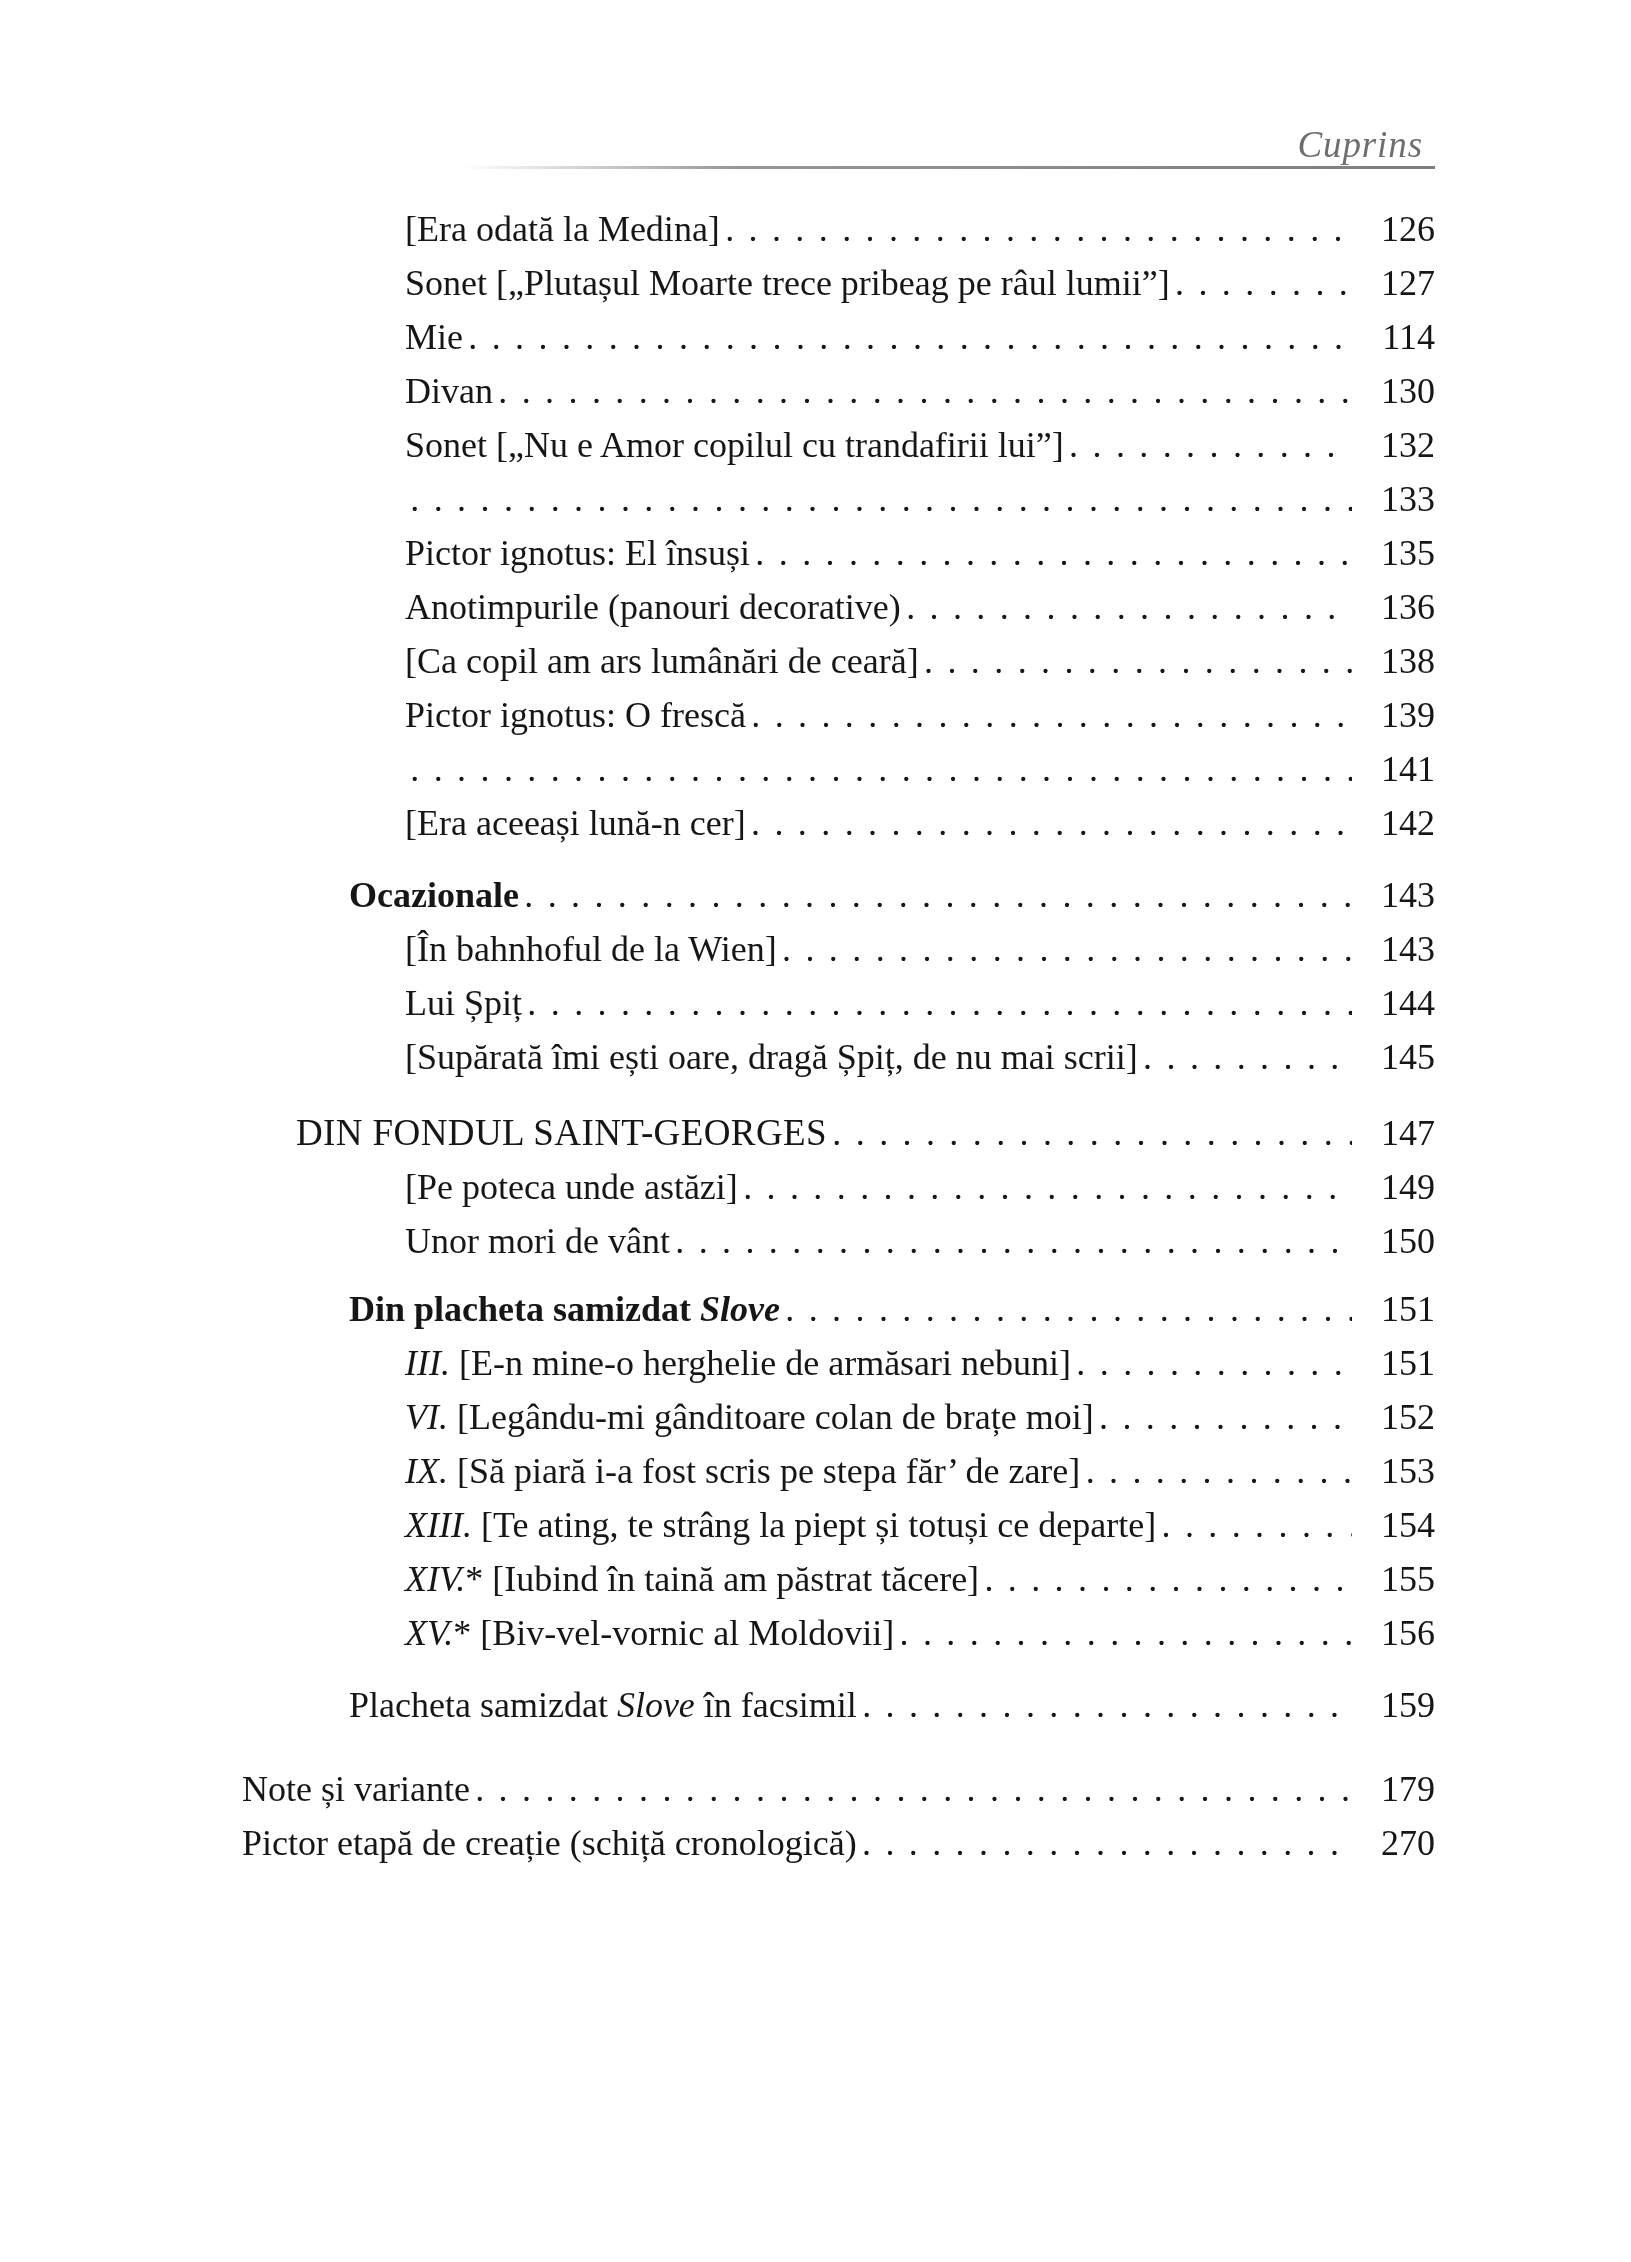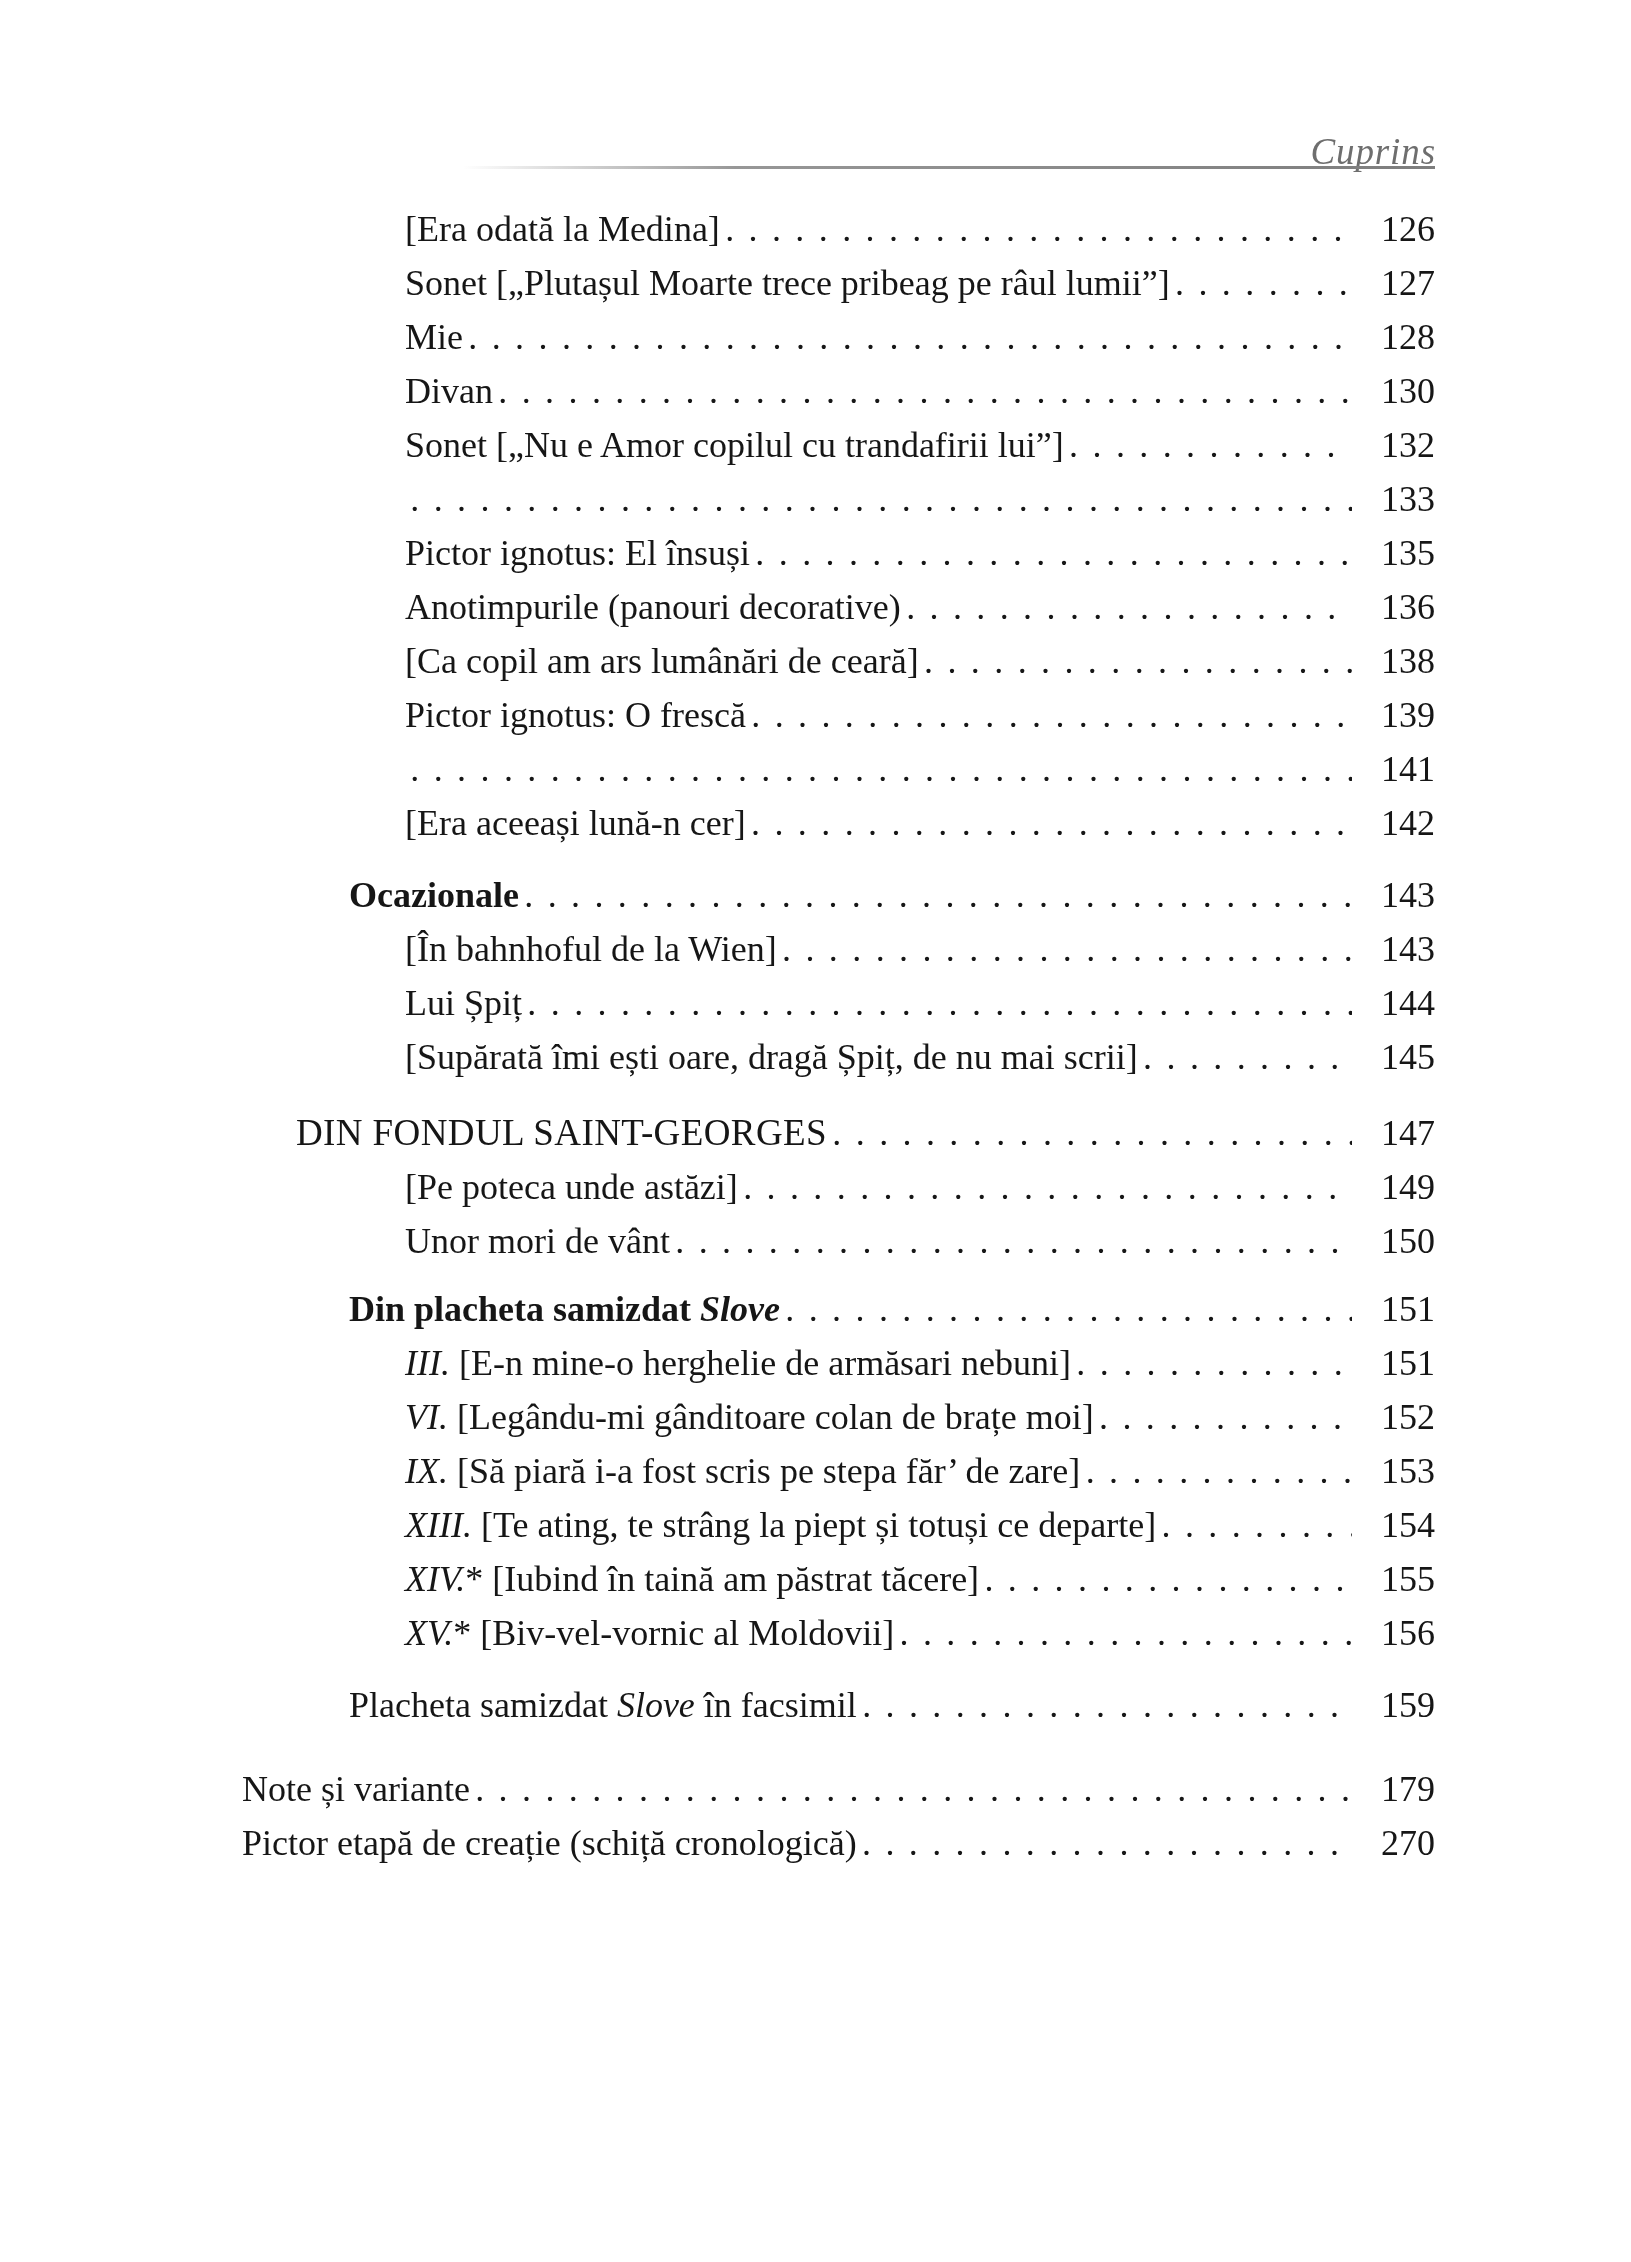--- a/index.html
+++ b/index.html
@@ -9,27 +9,26 @@
     height: 2263px;
     background: #ffffff;
     font-family: "Liberation Serif", "DejaVu Serif", serif;
     color: #161616;
     overflow: hidden;
   }
   
   .running-header-title {
     position: absolute;
     top: 126px;
-    right: 196px;
+    right: 209px;
     font-size: 37px;
     line-height: 1;
     font-style: italic;
     color: #6e6e6e;
     letter-spacing: 0.9px;
-    margin-top: 7px;
   }
   .header-rule {
     position: absolute;
     top: 166px;
     left: 463px;
     right: 197px;
     height: 2.7px;
     background: linear-gradient(to right, rgba(150,150,150,0), #979797 28%, #7d7d7d 100%);
   }
   
@@ -98,21 +97,21 @@
         <span class="pagenum">126</span>
       </div>
       <div class="toc-row lvl-3 v-plain">
         <span class="title"><span class="seg">Sonet [„Plutașul Moarte trece pribeag pe râul lumii”]</span></span>
         <span class="leader"></span>
         <span class="pagenum">127</span>
       </div>
       <div class="toc-row lvl-3 v-plain">
         <span class="title"><span class="seg">Mie</span></span>
         <span class="leader"></span>
-        <span class="pagenum">128</span>
+        <span class="pagenum">114</span>
       </div>
       <div class="toc-row lvl-3 v-plain">
         <span class="title"><span class="seg">Divan</span></span>
         <span class="leader"></span>
         <span class="pagenum">130</span>
       </div>
       <div class="toc-row lvl-3 v-plain">
         <span class="title"><span class="seg">Sonet [„Nu e Amor copilul cu trandafirii lui”]</span></span>
         <span class="leader"></span>
         <span class="pagenum">132</span>

